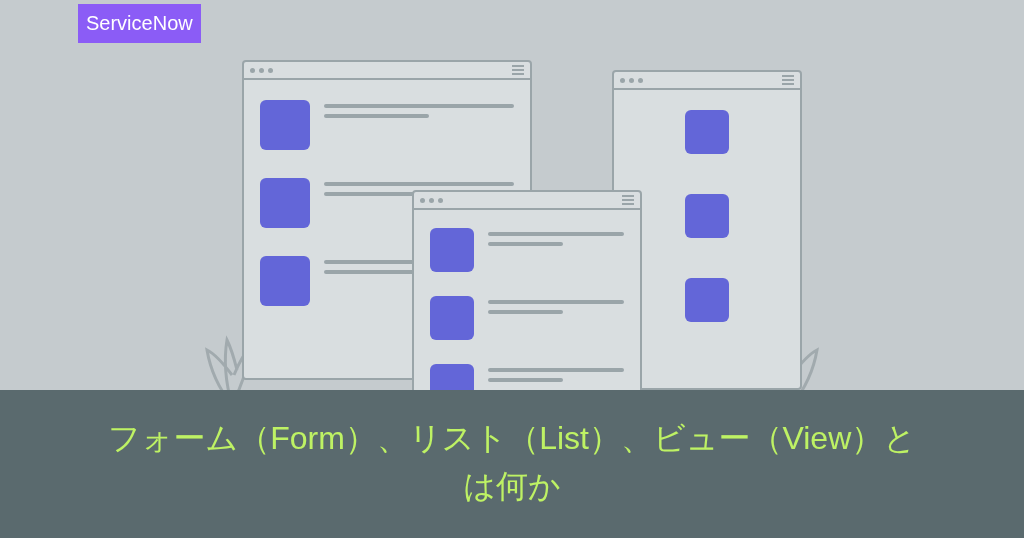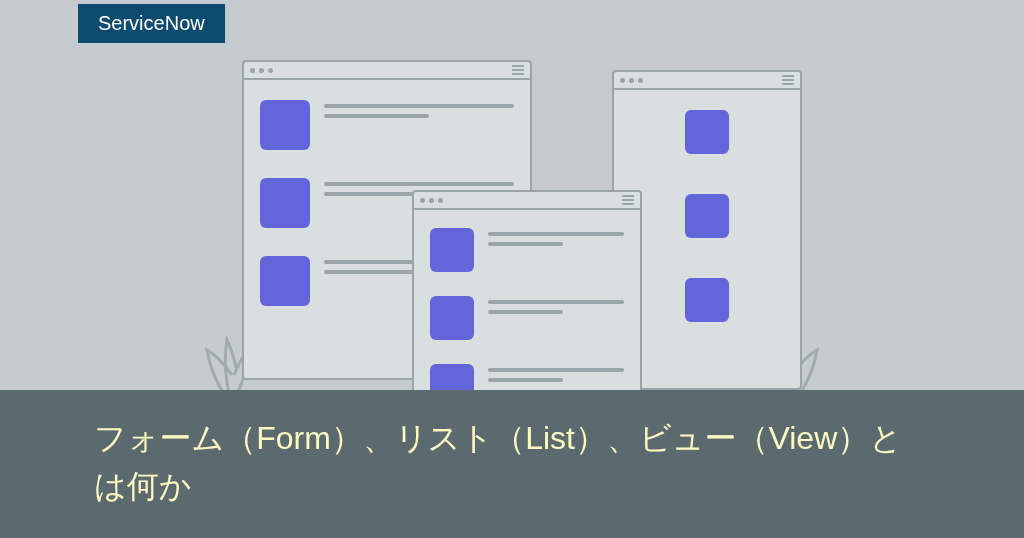--- a/index.html
+++ b/index.html
@@ -12,23 +12,23 @@
       height: 538px;
       background: #c5cbce;
       position: relative;
       overflow: hidden;
       font-family: "Hiragino Sans", "Yu Gothic", "Meiryo", sans-serif;
     }
     .badge {
       position: absolute;
       top: 4px;
       left: 78px;
-      background: #0c4a6e;
+      background: #8b5cf6;
       color: #ffffff;
-      padding: 8px 20px;
+      padding: 8px 8px;
       font-size: 20px;
       font-weight: 400;
     }
     .illustration {
       position: absolute;
       top: 60px;
       left: 50%;
       transform: translateX(-50%);
       width: 600px;
       height: 360px;
@@ -162,24 +162,25 @@
     .title-bar {
       position: absolute;
       bottom: 0;
       left: 0;
       right: 0;
       background: #5a6a6e;
       padding: 24px 94px 28px;
       z-index: 10;
     }
     .title-text {
-      color: #fef9c3;
+      color: #bef264;
       font-size: 32px;
       line-height: 1.5;
       font-weight: 300;
+      text-align: center;
     }
   </style>
 </head>
 <body>
 
 <div class="badge">
   <span>ServiceNow</span>
 </div>
 
 <div class="illustration">

